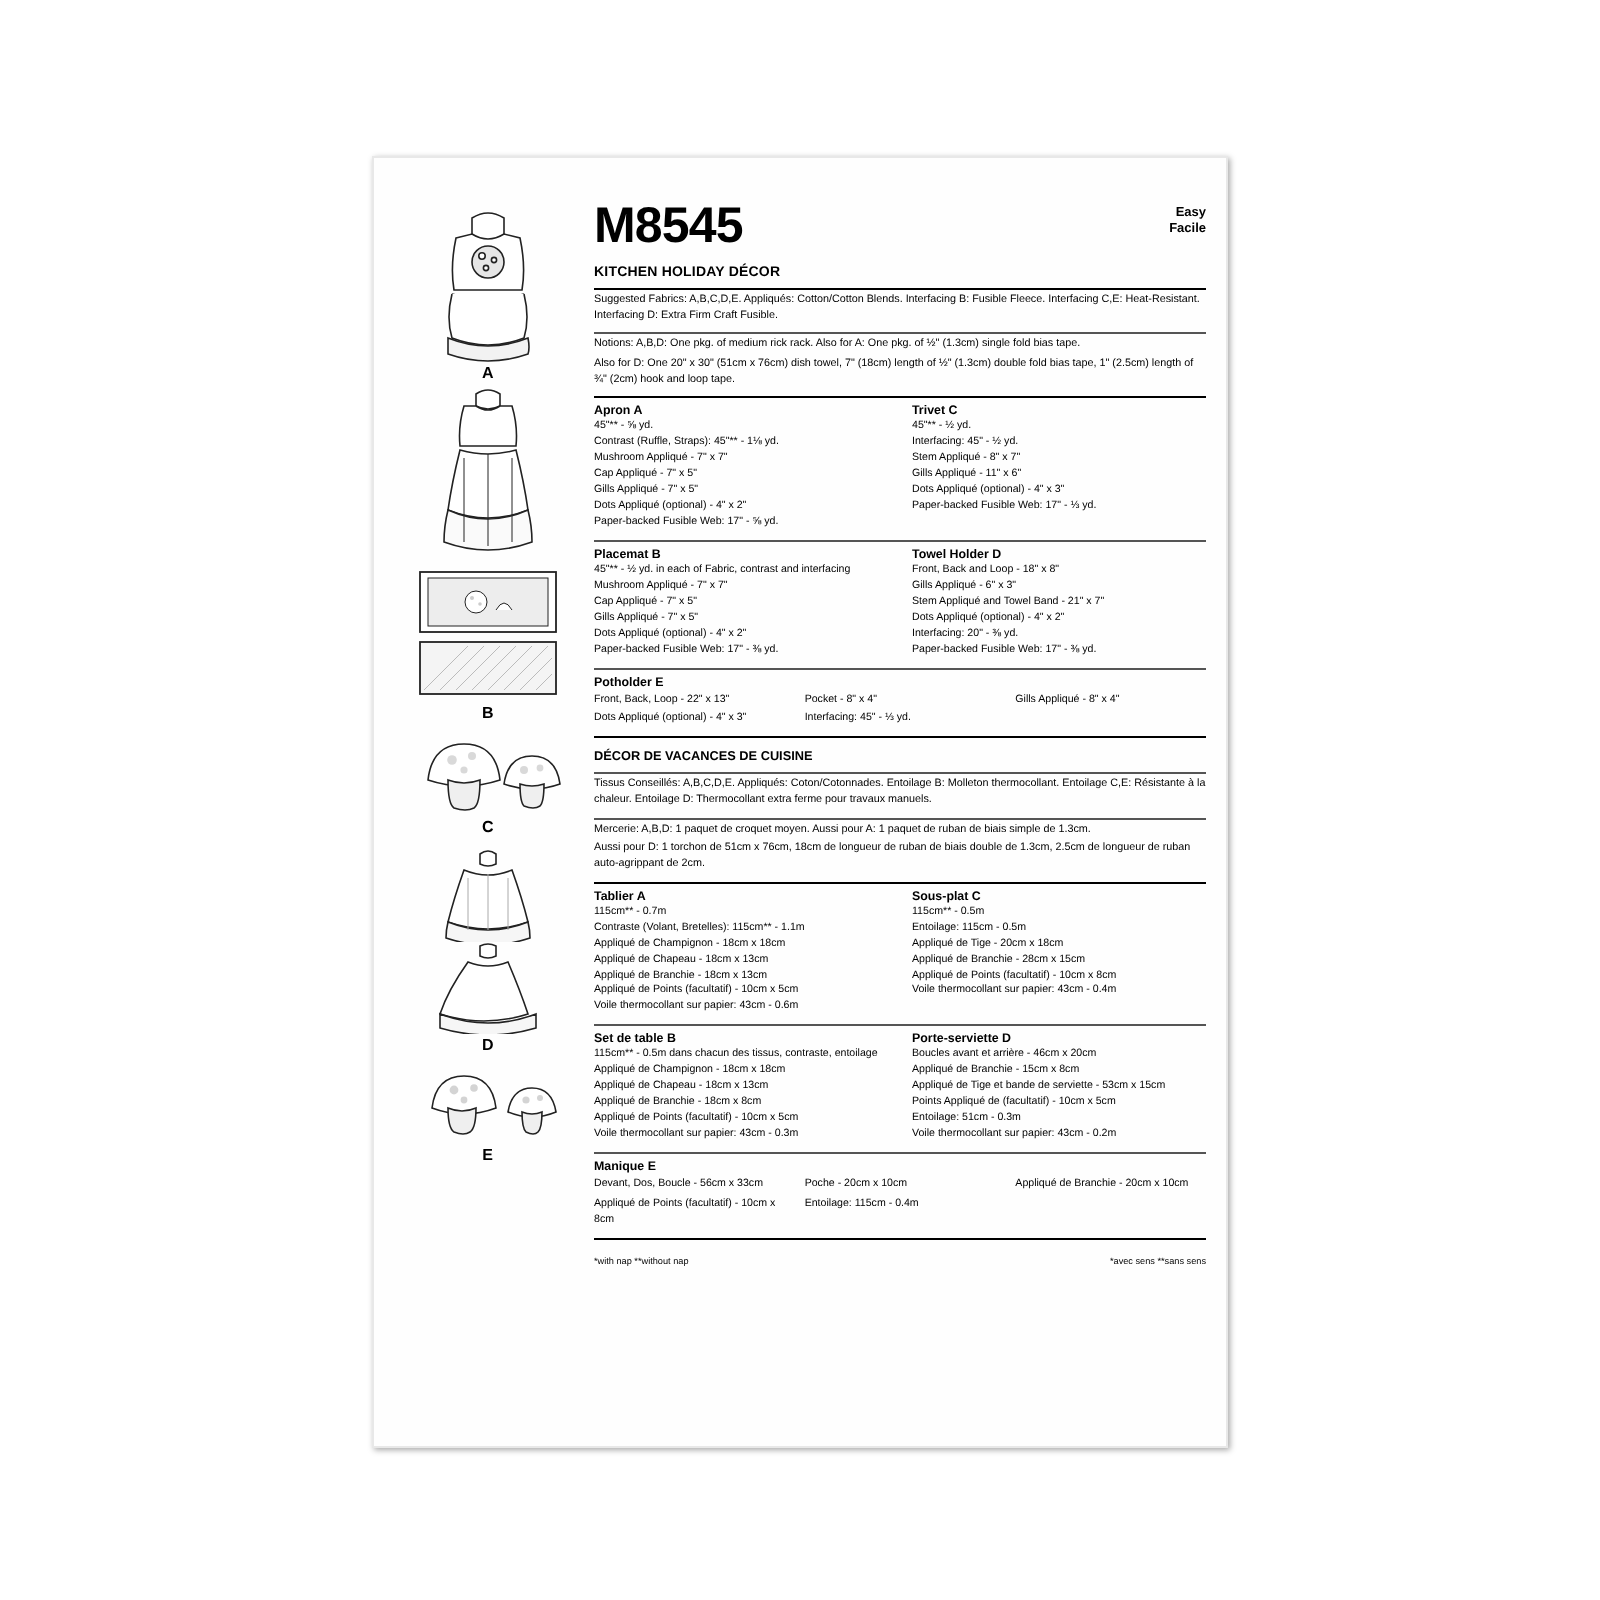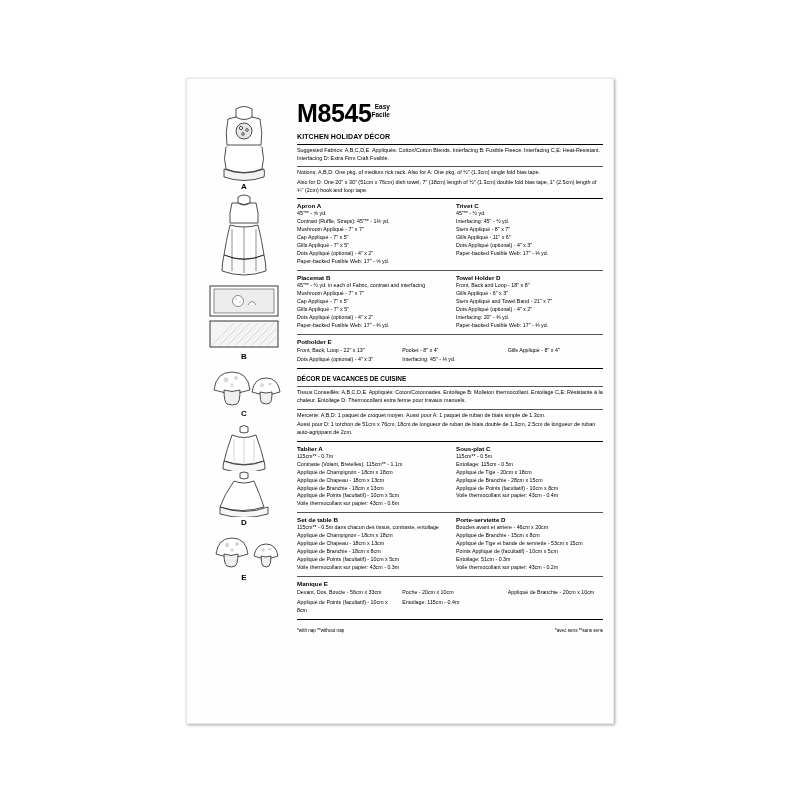--- a/index.html
+++ b/index.html
@@ -57,21 +57,21 @@
   #content {
     position: absolute;
     left: 110px;
     top: 22px;
     right: 10px;
     bottom: 8px;
   }
   #hdr {
     display: flex;
     align-items: flex-start;
-    justify-content: flex-start;
+    justify-content: space-between;
   }
   #patnum {
     font-size: 25px;
     font-weight: bold;
     letter-spacing: -0.4px;
     line-height: 1;
   }
   #diff {
     text-align: right;
     font-size: 6.5px;

